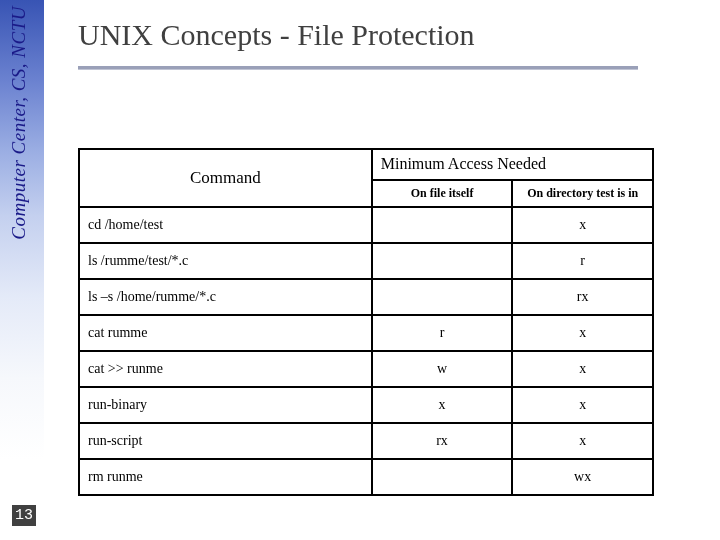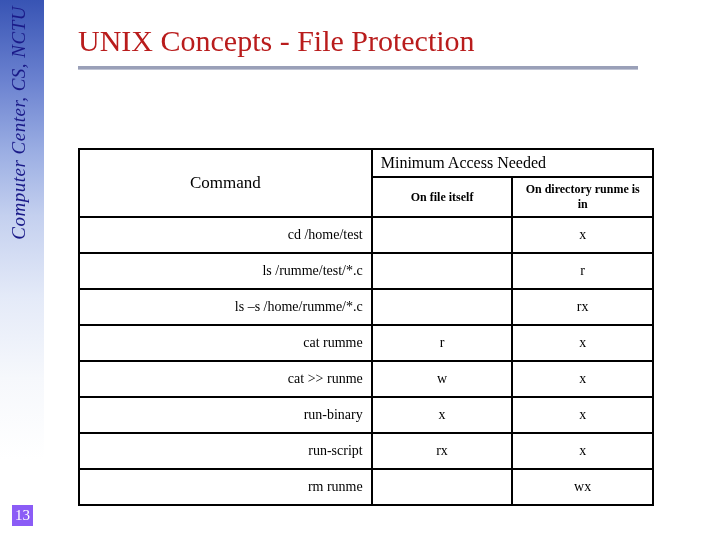--- a/index.html
+++ b/index.html
@@ -36,37 +36,37 @@
     font-family: Georgia, "Times New Roman", serif;
     font-size: 19px;
     color: #1a1a88;
     white-space: nowrap;
     letter-spacing: 0.5px;
   }
   .page-num {
     position: absolute;
     left: 12px;
     bottom: 14px;
-    font-family: Liberation Serif, serif;
+    font-family: Liberation Mono, monospace;
     font-size: 15px;
     color: #ffffff;
-    background:#8b5cf6;
+    background:#404040;
     padding:2px 3px;
     color:#fff;
   }
   .page-num-inner{
     color:#ffffff;
   }
   .title {
     position: absolute;
     left: 78px;
-    top: 24px;
+    top: 18px;
     font-family: "Times New Roman", Times, serif;
     font-size: 30px;
-    color: #b91c1c;
+    color: #404040;
   }
   .title-rule {
     position: absolute;
     left: 78px;
     top: 66px;
     width: 560px;
     height: 0;
     border-top: 3px solid #9aa0b8;
     border-bottom: 1px solid #c0c4d4;
   }
@@ -105,21 +105,21 @@
     font-weight: normal;
     text-align: left;
   }
   th.h-sub {
     font-size: 12px;
     font-weight: bold;
     text-align: center;
   }
   td.cmd {
     font-size: 14px;
-    text-align: right;
+    text-align: left;
     height: 26px;
   }
   td.val {
     font-size: 14px;
     text-align: center;
   }
 </style>
 </head>
 <body>
 
@@ -143,21 +143,21 @@
           <col class="c-file">
           <col class="c-dir">
       </colgroup>
       <thead>
         <tr>
           <th class="h-command" rowspan="2">Command</th>
           <th class="h-min" colspan="2">Minimum Access Needed</th>
         </tr>
         <tr>
           <th class="h-sub">On file itself</th>
-          <th class="h-sub">On directory runme is in</th>
+          <th class="h-sub">On directory test is in</th>
         </tr>
       </thead>
       <tbody>
         <tr>
           <td class="cmd">cd /home/test</td>
           <td class="val"></td>
           <td class="val">x</td>
         </tr>
         <tr>
           <td class="cmd">ls /rumme/test/*.c</td>

